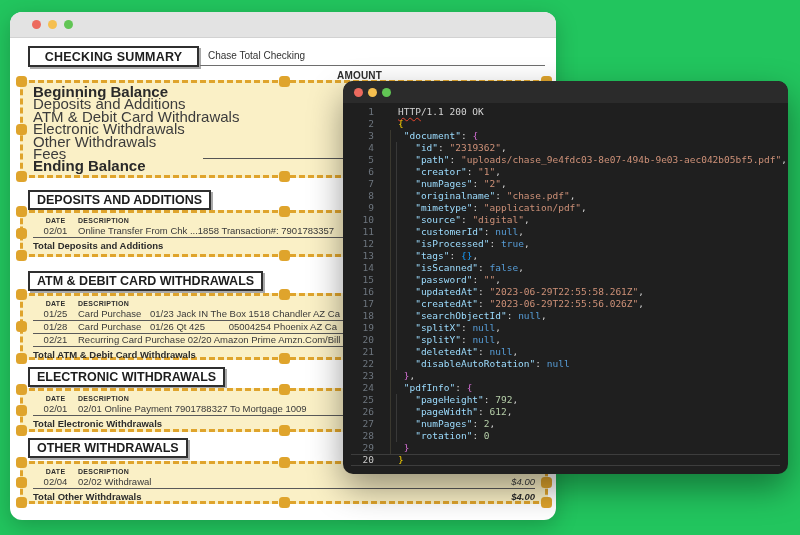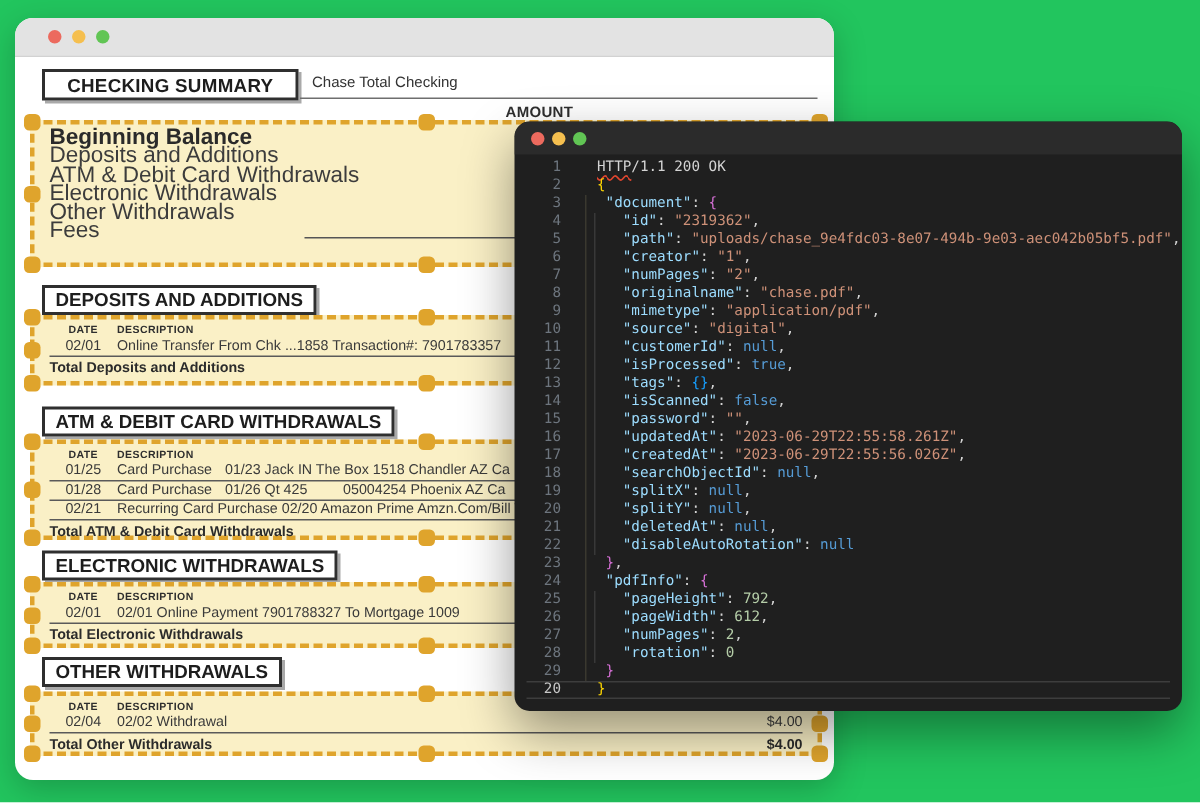--- a/index.html
+++ b/index.html
@@ -45,21 +45,21 @@
   .bal-row.bold{font-weight:bold;color:#2a2a2a;}
   .ending-line{position:absolute;left:180px;right:9px;top:75px;height:1px;background:#555;}
 
   .thead{display:flex;font-size:7px;font-weight:bold;letter-spacing:.3px;color:#2e2e2e;height:10px;align-items:center;}
   .c-date{width:45px;flex:none;text-align:center;}
   .trow{display:flex;font-size:9.5px;line-height:11px;color:#3a3a3a;align-items:baseline;}
   .trow.data{border-bottom:1px solid #5a5a5a;padding-bottom:1px;}
   .c-desc{flex:1;white-space:pre;overflow:hidden;}
   .c-desc.has-detail{flex:none;width:72px;}
   .c-detail{flex:1;white-space:pre;overflow:hidden;}
-  .c-amt{flex:none;width:70px;text-align:right;margin-left:auto;}
+  .c-amt{flex:none;width:70px;text-align:right;margin-left:auto;font-style:italic;}
   .trow.total{font-weight:bold;color:#2b2b2b;padding-top:2px;line-height:12px;}
 
   
   .win-dark{position:absolute;left:343px;top:81px;width:445px;height:393px;background:#1F1F1F;
             border-radius:10px;box-shadow:0 14px 34px rgba(0,0,0,.40);z-index:10;overflow:hidden;}
   .tb-dark{position:absolute;left:0;top:0;right:0;height:22px;background:#2B2B2B;
            border-radius:10px 10px 0 0;display:flex;align-items:center;padding-left:11px;gap:5px;box-sizing:border-box;}
   .code-area{position:absolute;left:0;top:22px;right:0;bottom:0;padding:3px 8px 0 8px;
              font-family:"DejaVu Sans Mono",monospace;font-size:9.5px;line-height:12px;}
   .code-line{display:flex;height:12px;white-space:pre;}
@@ -94,20 +94,21 @@
       <div class="amount-header">AMOUNT</div>
 
       <div class="region r1">
         <div id="summary-rows">
             <div class="bal-row bold">Beginning Balance</div>
             <div class="bal-row">Deposits and Additions</div>
             <div class="bal-row">ATM &amp; Debit Card Withdrawals</div>
             <div class="bal-row">Electronic Withdrawals</div>
             <div class="bal-row">Other Withdrawals</div>
             <div class="bal-row">Fees</div>
+            <div class="bal-row bold">Ending Balance</div>
           </div>
         <div class="ending-line"></div>
       <div class="handle h-tl"></div>
           <div class="handle h-tm"></div>
           <div class="handle h-tr"></div>
           <div class="handle h-ml"></div>
           <div class="handle h-mr"></div>
           <div class="handle h-bl"></div>
           <div class="handle h-bm"></div>
           <div class="handle h-br"></div>

